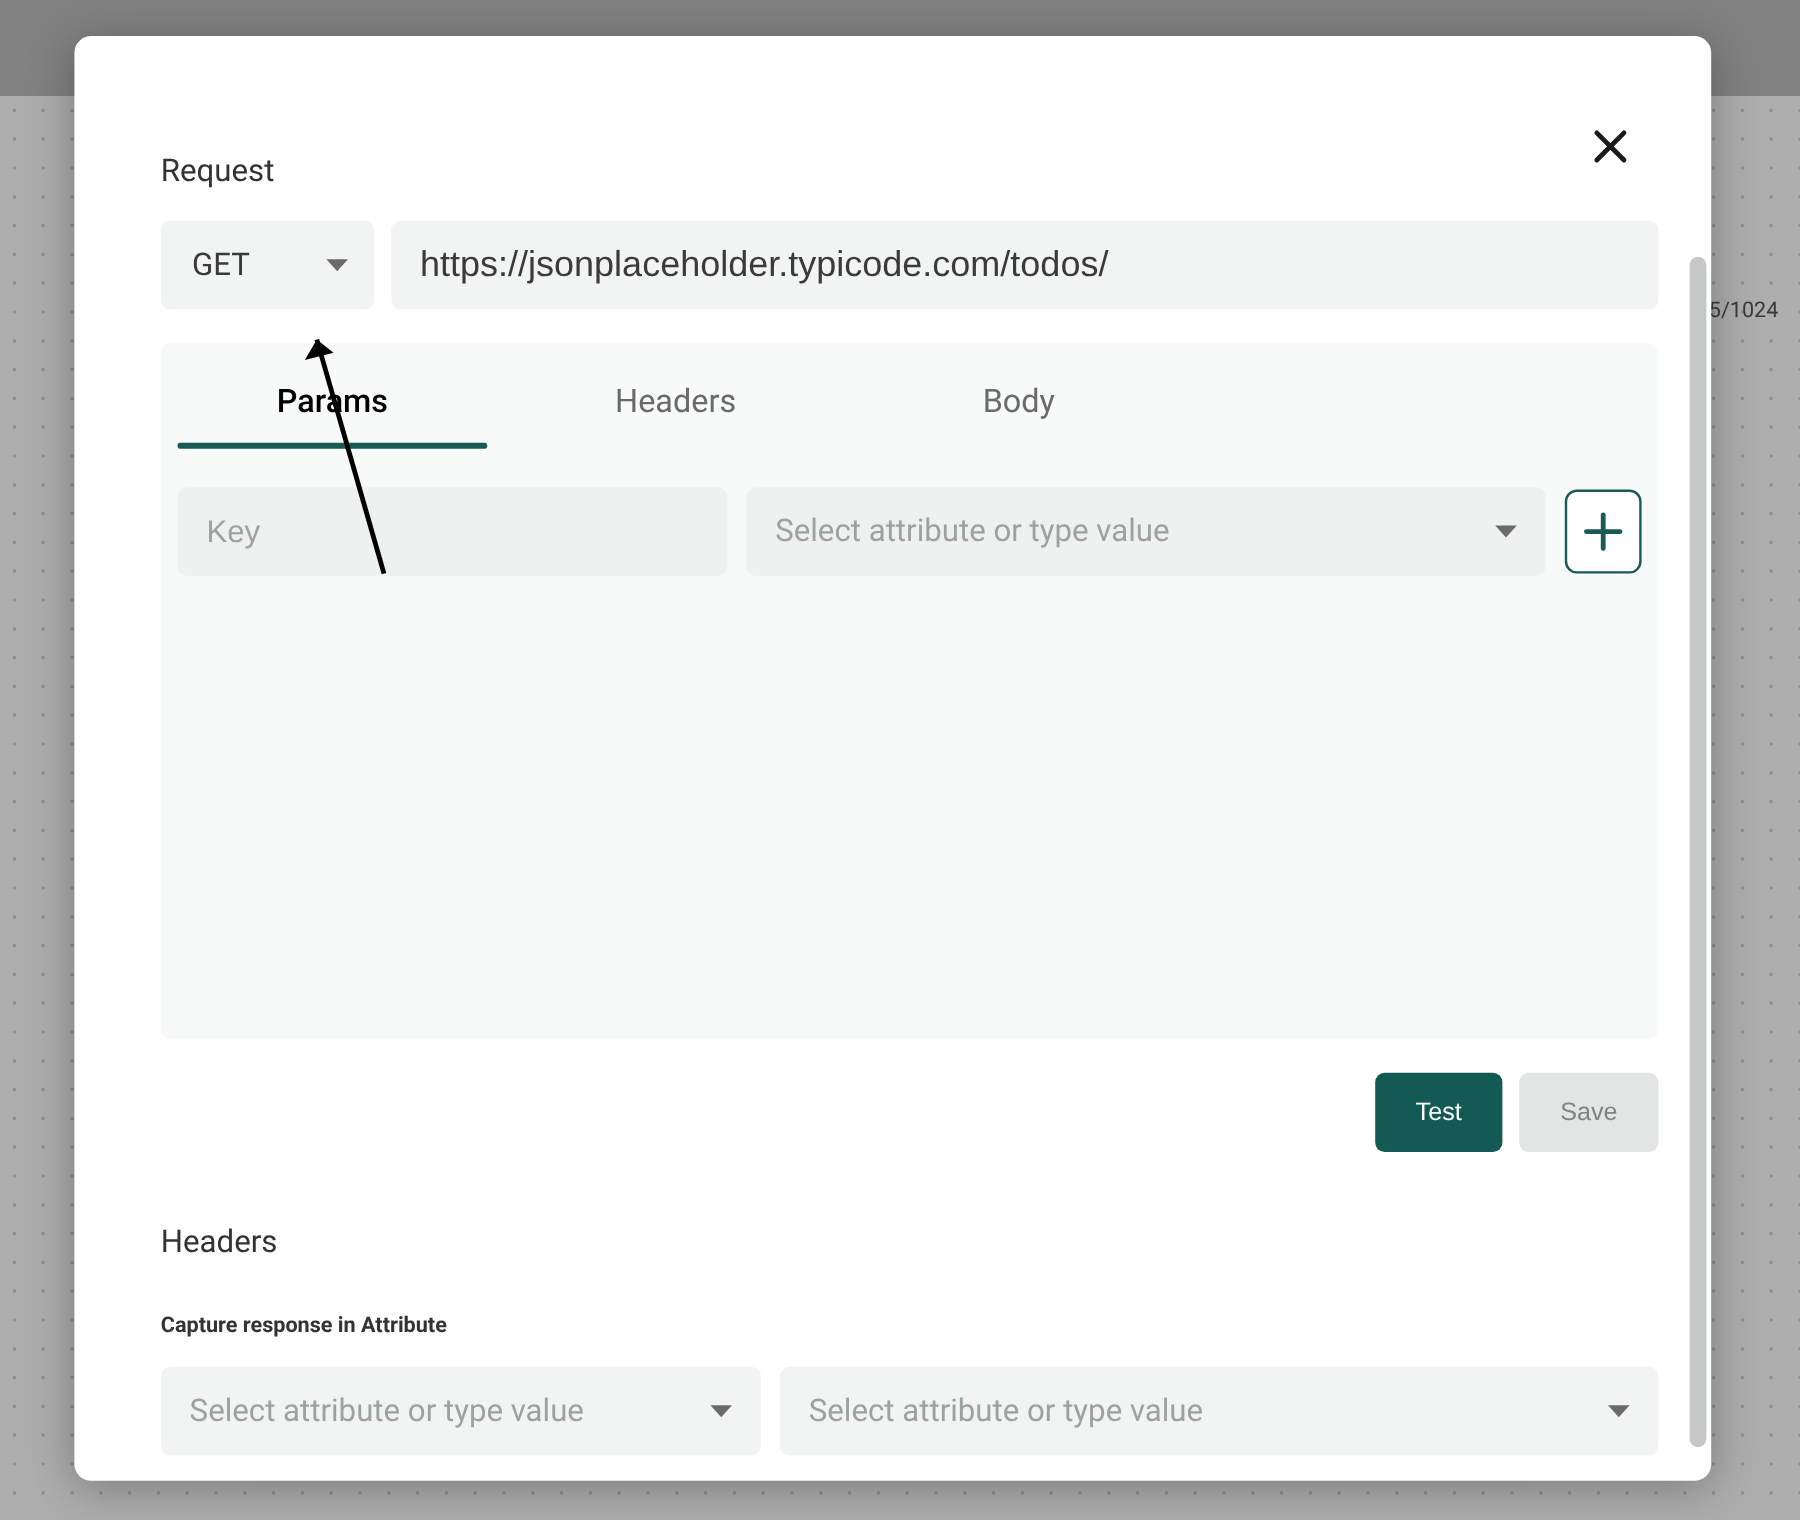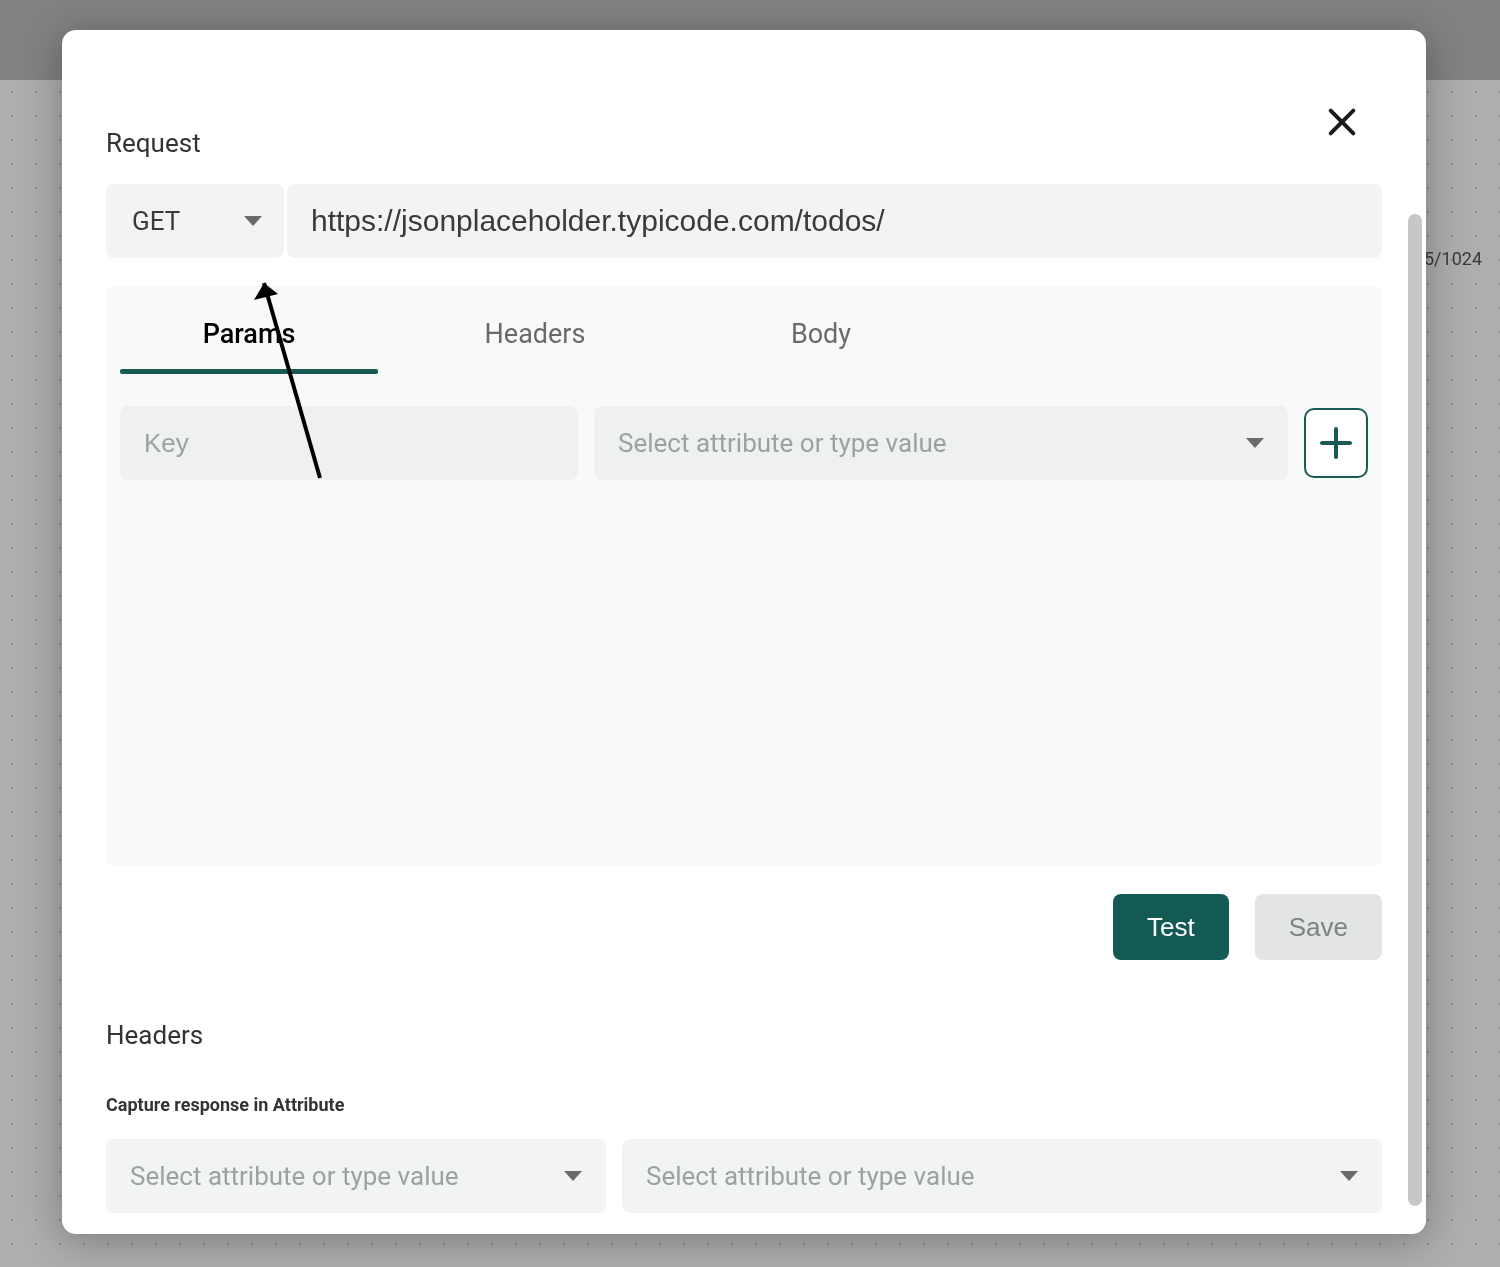--- a/index.html
+++ b/index.html
@@ -51,20 +51,21 @@
     .modal {
       position: absolute;
       top: 30px;
       left: 62px;
       width: 1364px;
       height: 1204px;
       background: #fff;
       border-radius: 14px;
       box-shadow: 0 6px 40px rgba(0,0,0,0.3);
       overflow: hidden;
+      padding-left: 28px;
     }
     .modal-inner {
       padding: 44px 44px 0 44px;
       height: 100%;
       overflow-y: auto;
     }
     .close-btn {
       position: absolute;
       top: 68px;
       right: 60px;
@@ -102,21 +103,21 @@
       font-weight: 400;
       margin-top: 60px;
       margin-bottom: 26px;
     }
     .section-title.first {
       margin-top: 54px;
     }
 
     .request-row {
       display: flex;
-      gap: 3px;
+      gap: 14px;
       align-items: stretch;
     }
 
     .method-select {
       width: 178px;
       height: 74px;
       background: #f2f4f3;
       border: none;
       border-radius: 8px;
       display: flex;
@@ -263,23 +264,22 @@
       gap: 14px;
       justify-content: flex-end;
       margin-top: 28px;
       padding-right: 0;
     }
     .btn {
       height: 66px;
       padding: 0 34px;
       border: none;
       border-radius: 8px;
-      font-size: 26px;
-      cursor: pointer;
-      margin-left: 12px;
+      font-size: 21px;
+      cursor: pointer;
     }
     .btn-primary {
       background: #145a54;
       color: #fff;
     }
     .btn-disabled {
       background: #e2e5e4;
       color: #7d8482;
     }
 

